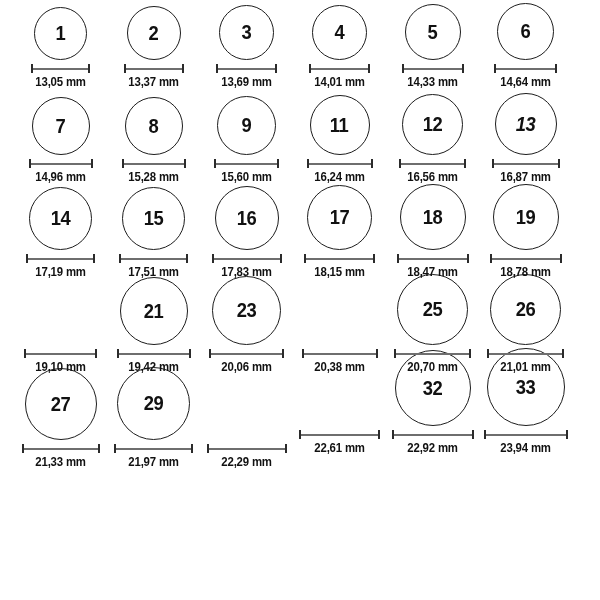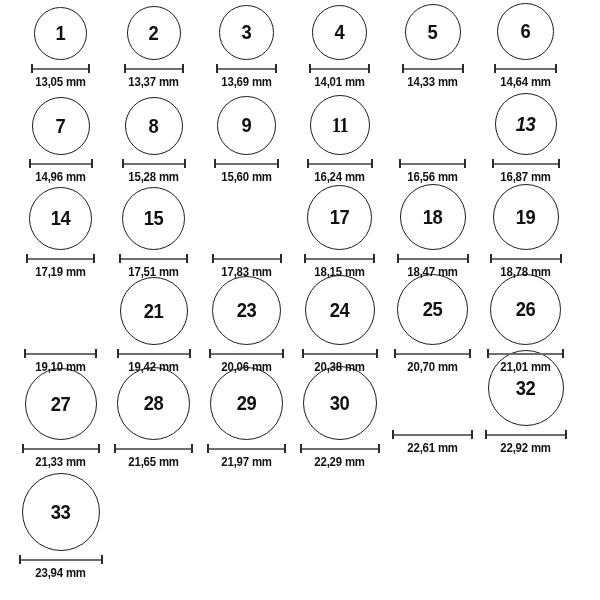--- a/index.html
+++ b/index.html
@@ -128,27 +128,30 @@
       <div class="dia-label">15,28 mm</div>
     </div>
     <div class="cell">
       <div class="circle" style="width: 59px; height: 59px; border-color: rgb(29, 29, 29);">
         <span class="num">9</span>
       </div>
       <div class="measure" style="width: 65px;"></div>
       <div class="dia-label">15,60 mm</div>
     </div>
     <div class="cell">
-      <div class="circle" style="width: 60px; height: 60px; border-color: rgb(29, 29, 29); font-family: Liberation Serif, serif;">
+      <div class="circle" style="width: 60px; height: 60px; border-color: rgb(29, 29, 29);">
         <span class="num">11</span>
       </div>
       <div class="measure" style="width: 66px;"></div>
       <div class="dia-label">16,24 mm</div>
     </div>
     <div class="cell">
+      <div class="circle" style="width: 61px; height: 61px; border-color: rgb(29, 29, 29);">
+        <span class="num">12</span>
+      </div>
       <div class="measure" style="width: 67px;"></div>
       <div class="dia-label">16,56 mm</div>
     </div>
     <div class="cell">
       <div class="circle" style="width: 62px; height: 62px; border-color: rgb(29, 29, 29); font-style: italic;">
         <span class="num">13</span>
       </div>
       <div class="measure" style="width: 68px;"></div>
       <div class="dia-label">16,87 mm</div>
     </div>
@@ -160,20 +163,23 @@
       <div class="dia-label">17,19 mm</div>
     </div>
     <div class="cell">
       <div class="circle" style="width: 63px; height: 63px; border-color: rgb(29, 29, 29);">
         <span class="num">15</span>
       </div>
       <div class="measure" style="width: 69px;"></div>
       <div class="dia-label">17,51 mm</div>
     </div>
     <div class="cell">
+      <div class="circle" style="width: 64px; height: 64px; border-color: rgb(29, 29, 29);">
+        <span class="num">16</span>
+      </div>
       <div class="measure" style="width: 70px;"></div>
       <div class="dia-label">17,83 mm</div>
     </div>
     <div class="cell">
       <div class="circle" style="width: 65px; height: 65px; border-color: rgb(29, 29, 29); align-items: center;">
         <span class="num">17</span>
       </div>
       <div class="measure" style="width: 71px;"></div>
       <div class="dia-label">18,15 mm</div>
     </div>
@@ -203,23 +209,20 @@
       <div class="dia-label">19,42 mm</div>
     </div>
     <div class="cell">
       <div class="circle" style="width: 69px; height: 69px; border-color: rgb(29, 29, 29); margin-top: 16px;">
         <span class="num">23</span>
       </div>
       <div class="measure" style="width: 75px;"></div>
       <div class="dia-label">20,06 mm</div>
     </div>
     <div class="cell">
-      <div class="circle" style="width: 70px; height: 70px; border-color: rgb(29, 29, 29);">
-        <span class="num">24</span>
-      </div>
       <div class="measure" style="width: 76px;"></div>
       <div class="dia-label">20,38 mm</div>
     </div>
     <div class="cell">
       <div class="circle" style="width: 71px; height: 71px; border-color: rgb(29, 29, 29);">
         <span class="num">25</span>
       </div>
       <div class="measure" style="width: 77px;"></div>
       <div class="dia-label">20,70 mm</div>
     </div>
@@ -232,36 +235,26 @@
     </div>
     <div class="cell">
       <div class="circle" style="width: 72px; height: 72px; border-color: rgb(29, 29, 29); text-align: center;">
         <span class="num">27</span>
       </div>
       <div class="measure" style="width: 78px;"></div>
       <div class="dia-label">21,33 mm</div>
     </div>
     <div class="cell">
       <div class="circle" style="width: 73px; height: 73px; border-color: rgb(29, 29, 29);">
-        <span class="num">28</span>
-      </div>
-      <div class="measure" style="width: 79px;"></div>
-      <div class="dia-label">21,65 mm</div>
-    </div>
-    <div class="cell">
-      <div class="circle" style="width: 73px; height: 73px; border-color: rgb(29, 29, 29);">
         <span class="num">29</span>
       </div>
       <div class="measure" style="width: 79px;"></div>
       <div class="dia-label">21,97 mm</div>
     </div>
     <div class="cell">
-      <div class="circle" style="width: 74px; height: 74px; border-color: rgb(29, 29, 29);">
-        <span class="num">30</span>
-      </div>
       <div class="measure" style="width: 80px;"></div>
       <div class="dia-label">22,29 mm</div>
     </div>
     <div class="cell row-last">
       <div class="measure" style="width: 81px;"></div>
       <div class="dia-label">22,61 mm</div>
     </div>
     <div class="cell row-last">
       <div class="circle" style="width: 76px; height: 76px; border-color: rgb(29, 29, 29);">
         <span class="num">32</span>

